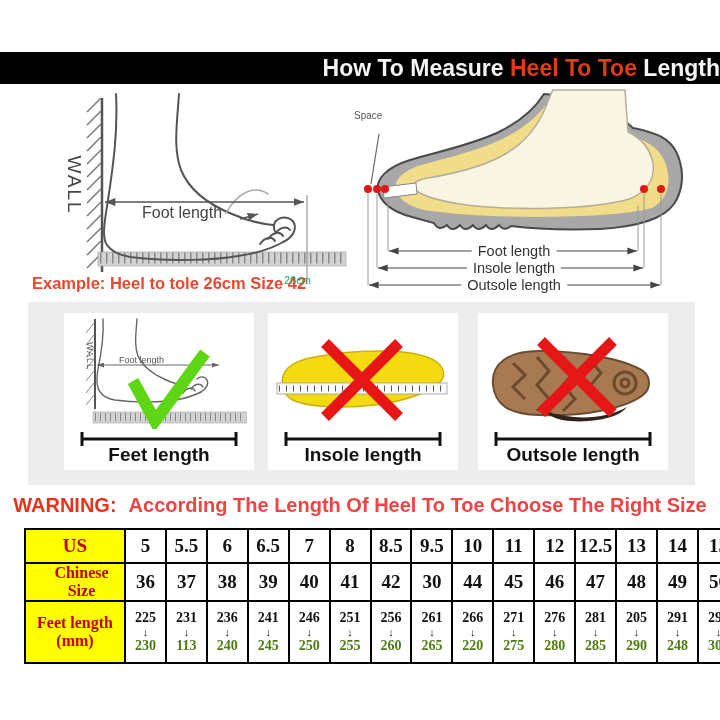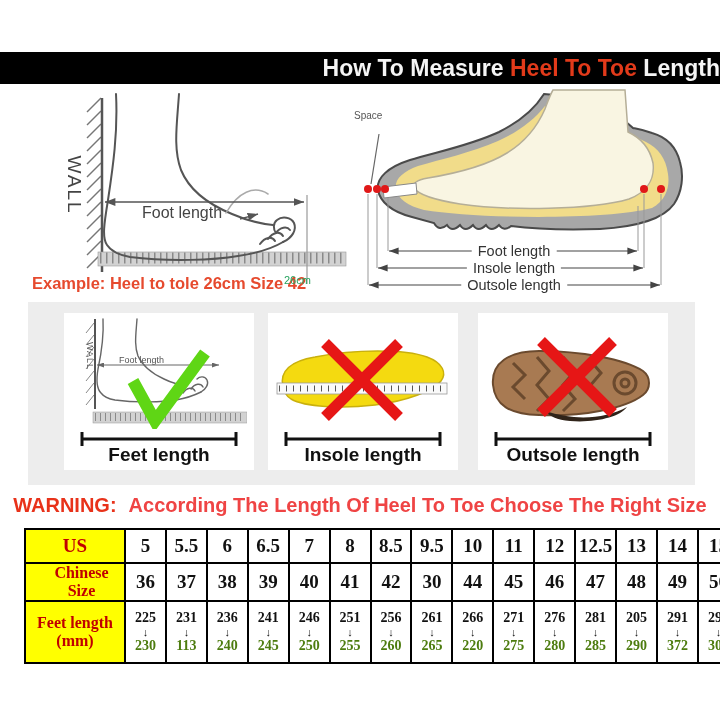--- a/index.html
+++ b/index.html
@@ -361,21 +361,21 @@
             <span class="range-to">285</span>
           </td>
           <td>
             <span class="range-from">205</span>
             <span class="range-arrow">↓</span>
             <span class="range-to">290</span>
           </td>
           <td>
             <span class="range-from">291</span>
             <span class="range-arrow">↓</span>
-            <span class="range-to">372</span>
+            <span class="range-to">248</span>
           </td>
           <td>
             <span class="range-from">296</span>
             <span class="range-arrow">↓</span>
             <span class="range-to">300</span>
           </td>
         </tr>
     </tbody>
   </table>
 

